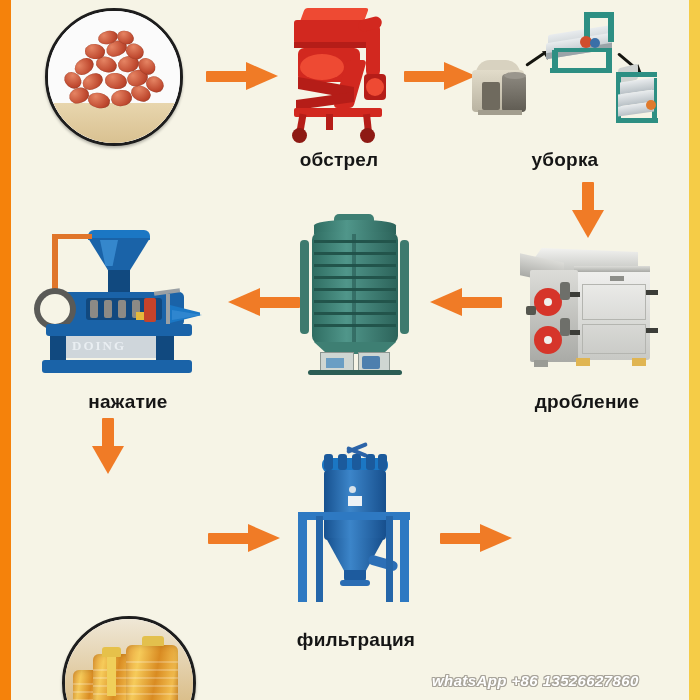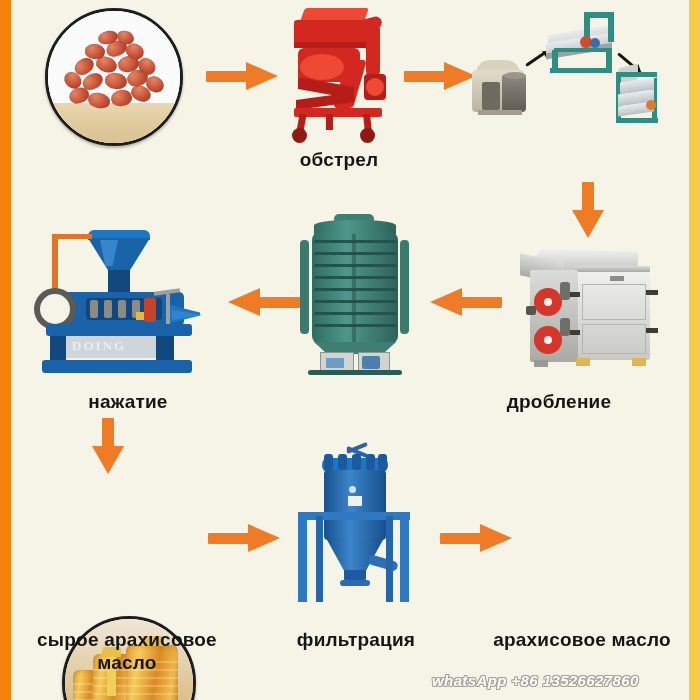--- a/index.html
+++ b/index.html
@@ -191,20 +191,21 @@
     <div class="pc" style="left:150px;top:62px;width:20px;height:16px;background:#cfd3d0;transform:skewY(-14deg);border-radius:3px;"></div>
     <div class="pc tealframe" style="left:148px;top:70px;width:5px;height:48px;"></div>
     <div class="pc tealframe" style="left:184px;top:74px;width:5px;height:44px;"></div>
     <div class="pc tealframe" style="left:148px;top:68px;width:41px;height:5px;"></div>
     <div class="pc greybody" style="left:152px;top:76px;width:34px;height:12px;transform:skewY(-8deg);"></div>
     <div class="pc greybody" style="left:150px;top:88px;width:36px;height:12px;transform:skewY(-8deg);"></div>
     <div class="pc greybody" style="left:150px;top:100px;width:36px;height:10px;transform:skewY(-8deg);"></div>
     <div class="pc tealframe" style="left:148px;top:114px;width:42px;height:5px;"></div>
     <div class="pc" style="left:178px;top:96px;width:10px;height:10px;border-radius:50%;background:#e07a2c;"></div>
   </div>
+  <div class="label" style="left:490px;top:148px;width:150px;">уборка</div>
 
   <div class="node" style="left:572px;top:182px;width:32px;height:56px;">
     <div class="ar-shaft" style="left:10px;top:0;width:12px;height:32px;"></div>
     <div class="ar-head" style="left:0;top:28px;border-top:28px solid #F07B26;border-left:16px solid transparent;border-right:16px solid transparent;"></div>
   </div>
 
   <div class="node mach" style="left:26px;top:226px;width:196px;height:150px;">
 
     <div class="pc blue2" style="left:62px;top:4px;width:62px;height:10px;border-radius:6px 6px 0 0;"></div>
     <div class="pc blue1" style="left:62px;top:12px;width:62px;height:34px;clip-path:polygon(0 0,100% 0,66% 100%,34% 100%);"></div>
@@ -285,21 +286,21 @@
 
     <div class="pc" style="left:62px;top:48px;width:10px;height:5px;background:#3c3d38;"></div>
     <div class="pc" style="left:62px;top:86px;width:10px;height:5px;background:#3c3d38;"></div>
     <div class="pc" style="left:138px;top:46px;width:12px;height:5px;background:#3c3d38;"></div>
     <div class="pc" style="left:138px;top:84px;width:12px;height:5px;background:#3c3d38;"></div>
 
     <div class="pc" style="left:68px;top:114px;width:14px;height:8px;background:#e0b552;"></div>
     <div class="pc" style="left:124px;top:114px;width:14px;height:8px;background:#e0b552;"></div>
     <div class="pc" style="left:26px;top:116px;width:14px;height:7px;background:#9a9b95;"></div>
   </div>
-  <div class="label" style="left:484px;top:390px;width:150px;">дробление</div>
+  <div class="label" style="left:512px;top:390px;width:150px;">дробление</div>
 
   <div class="node" style="left:430px;top:288px;width:72px;height:28px;">
     <div class="ar-shaft" style="left:28px;top:9px;width:44px;height:11px;"></div>
     <div class="ar-head" style="left:0;top:0;border-right:32px solid #F07B26;border-top:14px solid transparent;border-bottom:14px solid transparent;"></div>
   </div>
 
   <div class="node" style="left:228px;top:288px;width:72px;height:28px;">
     <div class="ar-shaft" style="left:28px;top:9px;width:44px;height:11px;"></div>
     <div class="ar-head" style="left:0;top:0;border-right:32px solid #F07B26;border-top:14px solid transparent;border-bottom:14px solid transparent;"></div>
   </div>
@@ -311,22 +312,20 @@
 
   <div class="node circ" style="left:62px;top:478px;width:128px;height:128px;">
     <div style="position:absolute;inset:0;background:linear-gradient(180deg,#efe7d6,#cfa860);"></div>
     <div class="bot" style="left:6%;top:40%;width:22%;height:54%;"></div>
     <div class="bot" style="left:22%;top:27%;width:30%;height:66%;"></div>
     <div class="cap" style="left:29%;top:22%;width:15%;height:8%;background:#e6c14a;"></div>
     <div class="pc" style="left:33%;top:30%;width:7%;height:30%;background:#f0cf5a;position:absolute;"></div>
     <div class="bot" style="left:48%;top:20%;width:40%;height:72%;"></div>
     <div class="cap" style="left:60%;top:13%;width:17%;height:8%;background:#e3c04d;"></div>
   </div>
-  <div class="label" style="left:20px;top:628px;width:214px;text-align:center;">сырое арахисовое
-масло</div>
 
   <div class="node" style="left:208px;top:524px;width:72px;height:28px;">
     <div class="ar-shaft" style="left:0;top:9px;width:44px;height:11px;"></div>
     <div class="ar-head" style="left:40px;top:0;border-left:32px solid #F07B26;border-top:14px solid transparent;border-bottom:14px solid transparent;"></div>
   </div>
 
   <div class="node mach" style="left:292px;top:446px;width:126px;height:166px;">
     <div class="pc" style="left:54px;top:0;width:22px;height:4px;background:#2c64a8;transform:rotate(-22deg);border-radius:2px;"></div>
     <div class="pc" style="left:54px;top:4px;width:22px;height:4px;background:#2c64a8;transform:rotate(22deg);border-radius:2px;"></div>
     <div class="pc blue2" style="left:30px;top:12px;width:66px;height:14px;border-radius:6px;"></div>
@@ -349,17 +348,16 @@
     <div class="pc" style="left:24px;top:70px;width:7px;height:86px;background:#2566a9;"></div>
     <div class="pc" style="left:94px;top:70px;width:7px;height:86px;background:#2566a9;"></div>
   </div>
   <div class="label" style="left:278px;top:628px;width:156px;">фильтрация</div>
 
   <div class="node" style="left:440px;top:524px;width:72px;height:28px;">
     <div class="ar-shaft" style="left:0;top:9px;width:44px;height:11px;"></div>
     <div class="ar-head" style="left:40px;top:0;border-left:32px solid #F07B26;border-top:14px solid transparent;border-bottom:14px solid transparent;"></div>
   </div>
 
-  <div class="label" style="left:472px;top:628px;width:220px;">арахисовое масло</div>
 
   <div class="wm" style="left:432px;top:672px;">whatsApp +86 13526627860</div>
 
 </div>
 
 </body></html>

